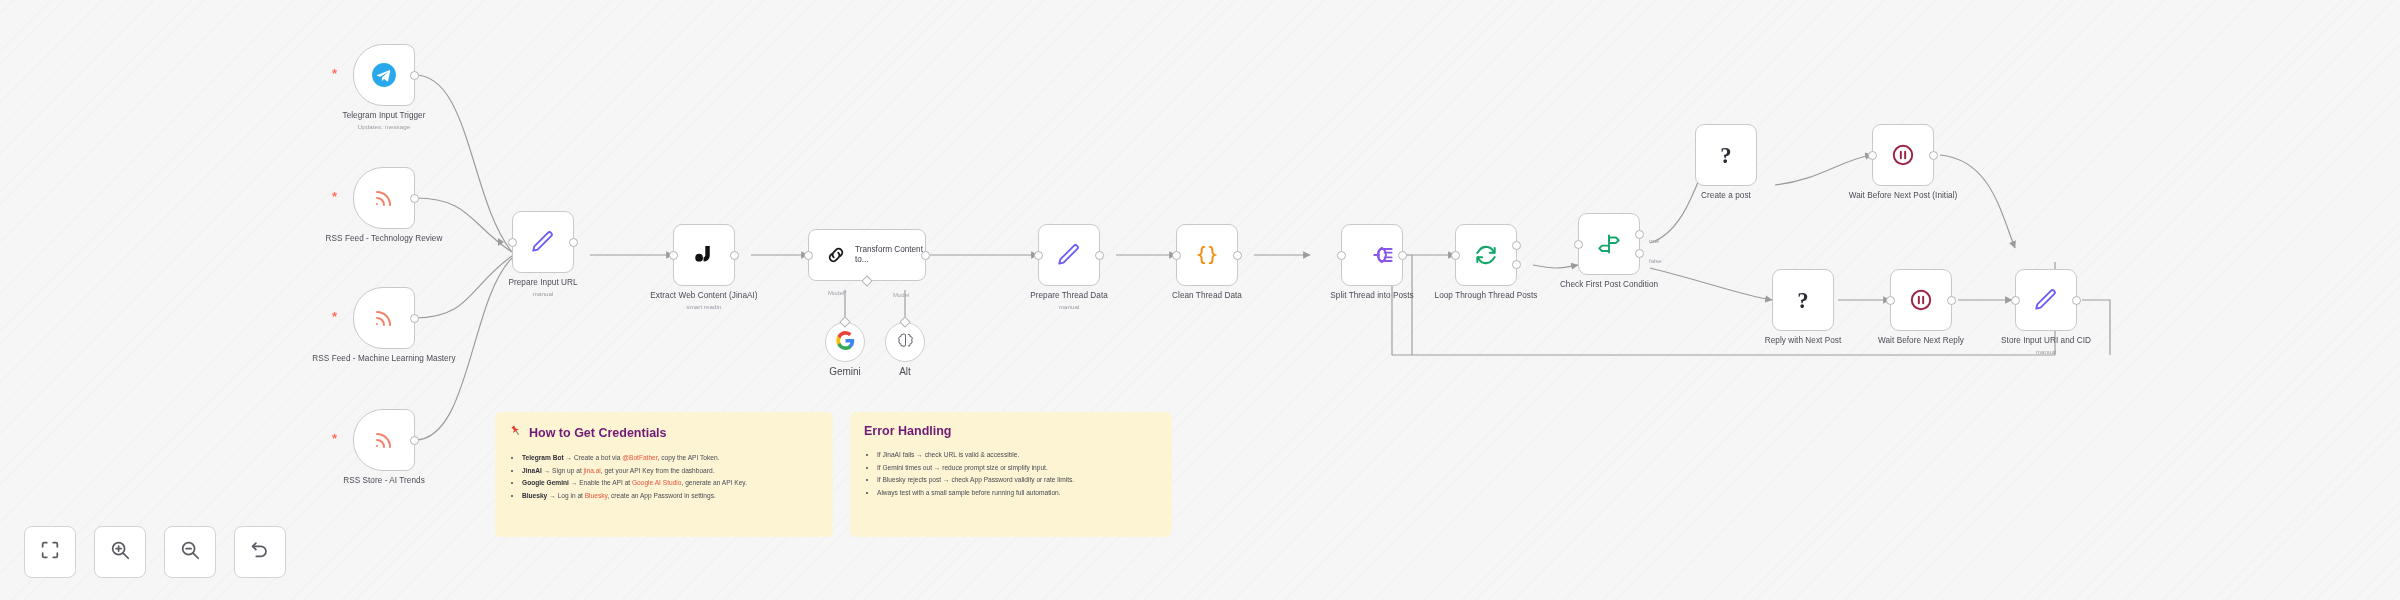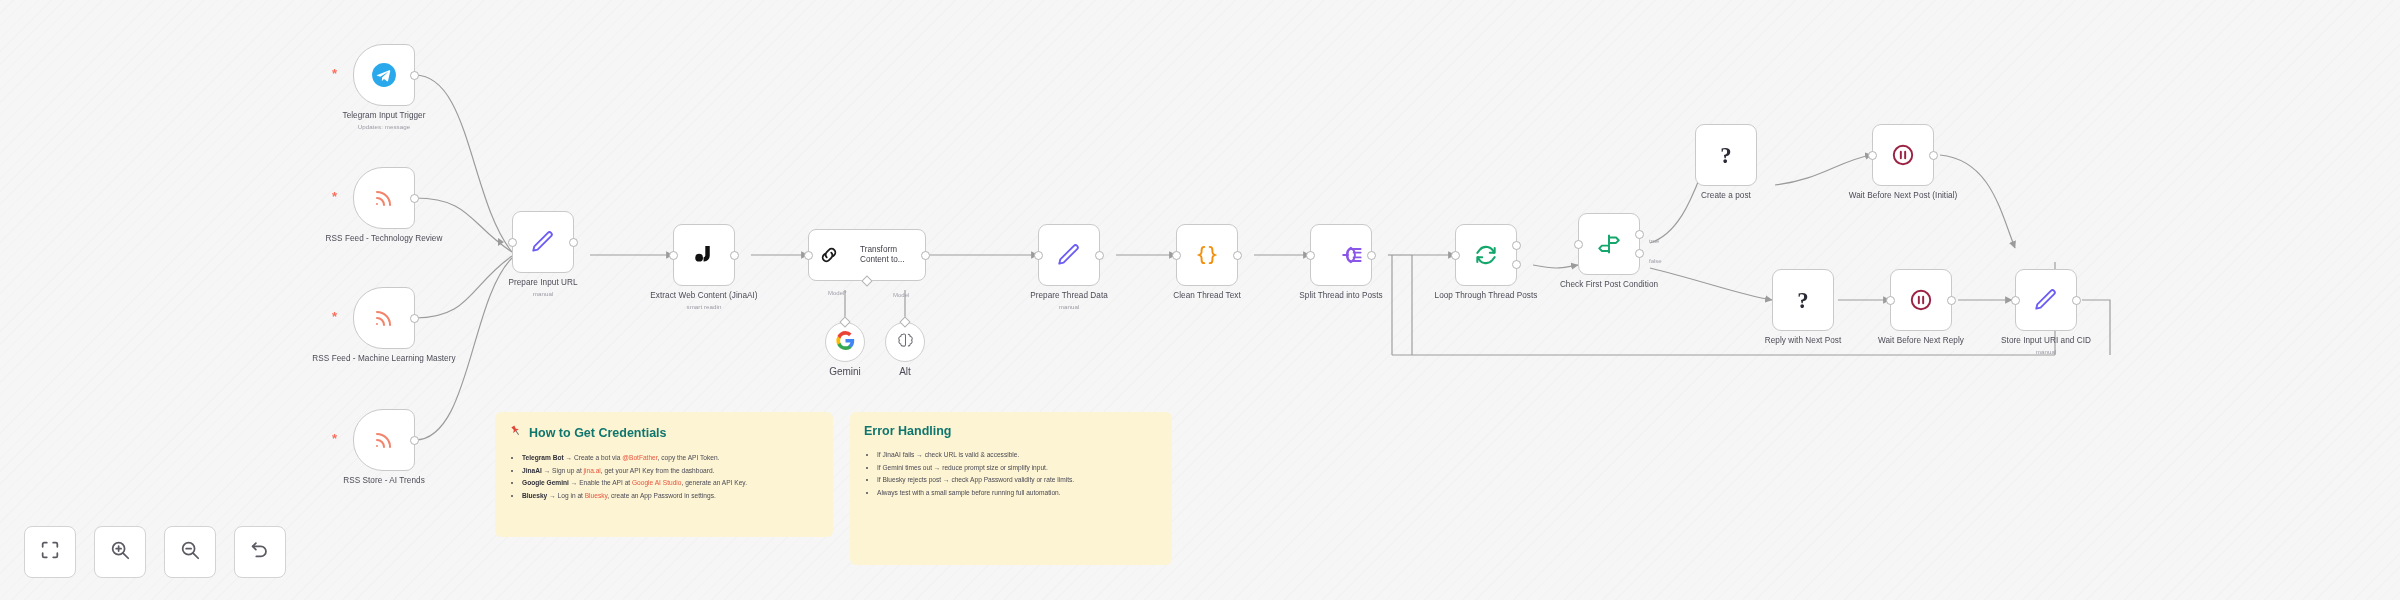--- a/index.html
+++ b/index.html
@@ -29,21 +29,21 @@
   }
   .node.sq { width: 62px; height: 62px; }
   .node.trigger {
     width: 62px; height: 62px;
     border-radius: 30px 9px 9px 30px;
   }
   .node.wide {
     width: 118px; height: 52px;
     border-radius: 8px;
     justify-content: flex-start;
-    padding-left: 9px; gap: 20px;
+    padding-left: 16px; gap: 8px;
   }
   .node .glyph { display:flex; align-items:center; justify-content:center; }
   .node-caption {
     position: absolute;
     text-align: center;
     font-size: 8.2px;
     line-height: 1.25;
     color: #4b4b57;
     letter-spacing: .05px;
     width: 150px;
@@ -105,21 +105,21 @@
 
   
   .sticky {
     position:absolute;
     background: #fdf4d4;
     border-radius: 6px;
     padding: 12px 14px 12px 14px;
   }
   .sticky h3 {
     margin: 0 0 11px 0;
-    font-size: 12.5px; font-weight: 700; color: #0f766e;
+    font-size: 12.5px; font-weight: 700; color: #701a75;
     display:flex; align-items:center; gap:6px;
   }
   .sticky ul { margin:0; padding-left: 13px; }
   .sticky li {
     font-size: 6.6px; line-height: 1.85; color:#4a4a55;
     margin-bottom: .5px;
   }
   .sticky li b { color:#2f2f38; }
   .sticky li a { color:#e8553d; text-decoration:none; }
 
@@ -331,25 +331,25 @@
   <div class="node sq" style="left:1176px; top:224px;">
     <span class="port in"></span>
     <span class="glyph">
       <svg width="26" height="26" viewBox="0 0 24 24" fill="none" stroke="#f2900d" stroke-width="1.8" stroke-linecap="round">
           <path d="M9.5 4.5c-2 0-2.5 1.2-2.5 3v1.8c0 1.4-.7 2.2-2 2.7 1.3.5 2 1.3 2 2.7V16.5c0 1.8.5 3 2.5 3"></path>
           <path d="M14.5 4.5c2 0 2.5 1.2 2.5 3v1.8c0 1.4.7 2.2 2 2.7-1.3.5-2 1.3-2 2.7V16.5c0 1.8-.5 3-2.5 3"></path>
         </svg>
     </span>
     <span class="port out"></span>
     <div class="node-caption">
-      <span>Clean Thread Text</span>
-    </div>
-  </div>
-
-  <div class="node sq" style="left:1310px; top:224px;padding-left:23px;">
+      <span>Clean Thread Data</span>
+    </div>
+  </div>
+
+  <div class="node sq" style="left:1341px; top:224px;padding-left:23px;">
     <span class="port in"></span>
     <span class="glyph">
       <svg width="26" height="26" viewBox="0 0 24 24" fill="none" stroke="#8a56e8" stroke-width="1.8" stroke-linecap="round">
           <path d="M3 12h4"></path>
           <path d="M10 5.5a7.5 7.5 0 010 13 7.5 7.5 0 010-13z" fill="none"></path>
           <path d="M12 6.5h7"></path>
           <path d="M12.6 9.8h6.4"></path>
           <path d="M12.6 14.2h6.4"></path>
           <path d="M12 17.5h7"></path>
           <path d="M7 12c0-3.6 1.6-5.5 3-5.5"></path>
@@ -474,21 +474,21 @@
       <span>How to Get Credentials</span>
     </h3>
     <ul>
       <li><b>Telegram Bot</b> <span>→</span> <span>Create a bot via </span><a>@BotFather</a><span>, copy the API Token.</span></li>
       <li><b>JinaAI</b> <span>→</span> <span>Sign up at </span><a>jina.ai</a><span>, get your API Key from the dashboard.</span></li>
       <li><b>Google Gemini</b> <span>→</span> <span>Enable the API at </span><a>Google AI Studio</a><span>, generate an API Key.</span></li>
       <li><b>Bluesky</b> <span>→</span> <span>Log in at </span><a>Bluesky</a><span>, create an App Password in settings.</span></li>
     </ul>
   </div>
 
-  <div class="sticky" style="left:850px; top:412px; width:322px; height:153px;">
+  <div class="sticky" style="left:850px; top:412px; width:322px; height:125px;">
     <h3>
       <span>Error Handling</span>
     </h3>
     <ul>
       <li>If JinaAI fails → check URL is valid &amp; accessible.</li>
       <li>If Gemini times out → reduce prompt size or simplify input.</li>
       <li>If Bluesky rejects post → check App Password validity or rate limits.</li>
       <li>Always test with a small sample before running full automation.</li>
     </ul>
   </div>

